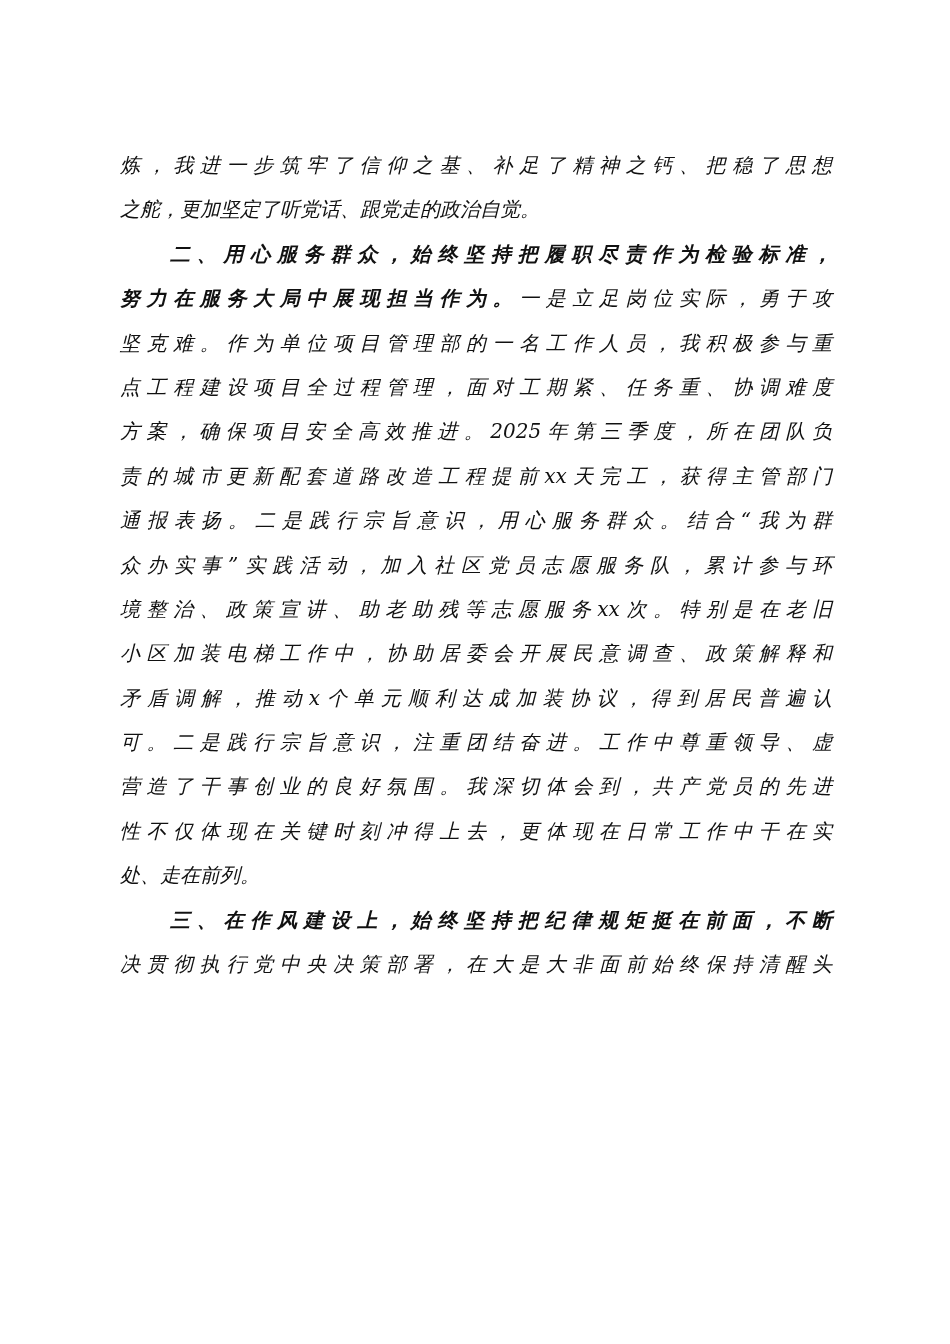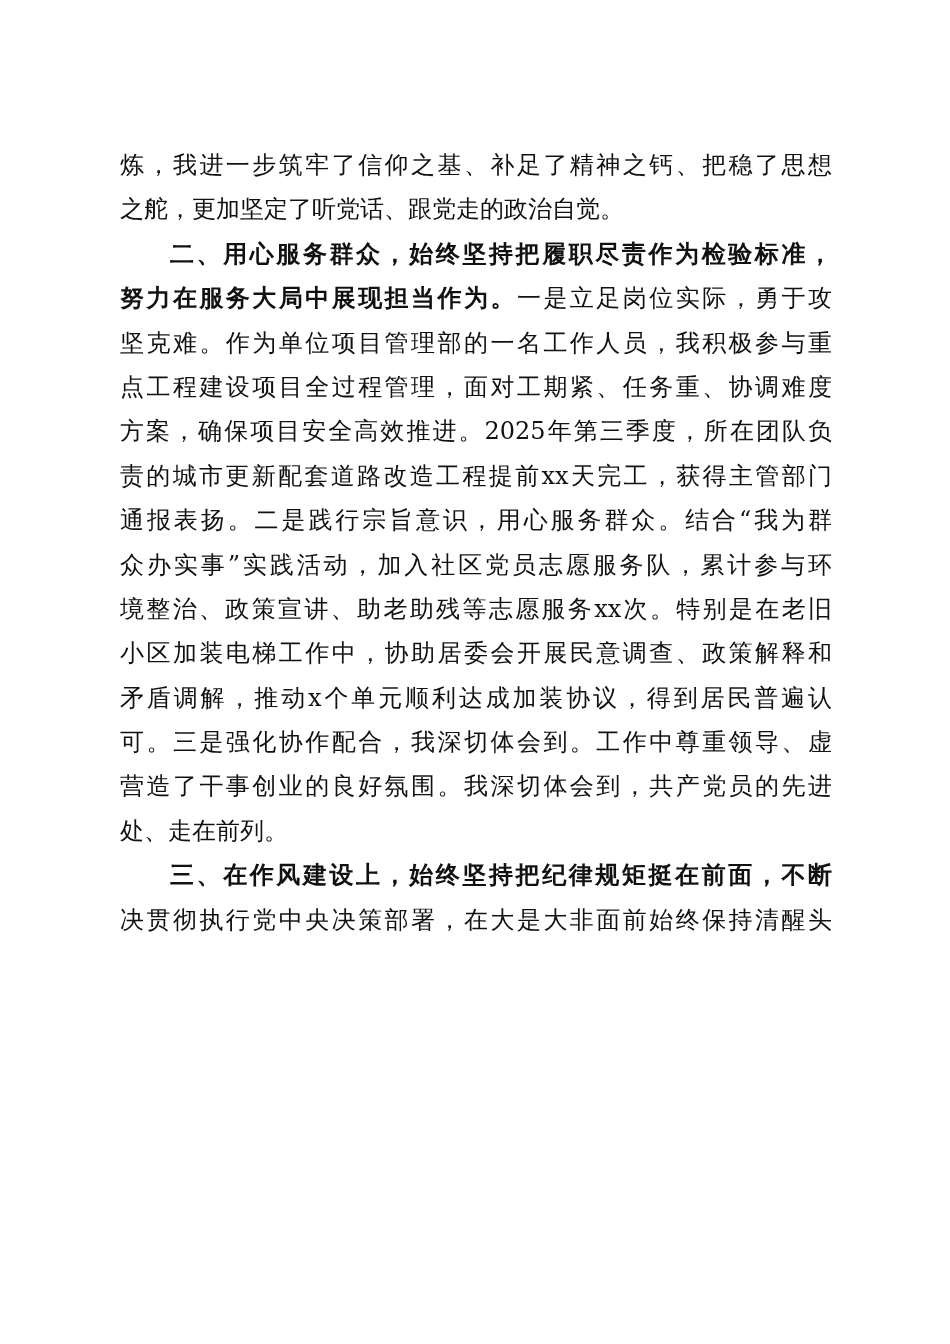--- a/index.html
+++ b/index.html
@@ -25,25 +25,26 @@
     }
     .body-text {
       position: absolute;
       left: 120px;
       top: 143px;
       width: 712px;
     }
     .line {
       height: 44.4px;
       line-height: 44.4px;
-      font-size: 24px;
+      font-size: 20px;
       white-space: nowrap;
       text-align: justify;
       text-align-last: justify;
       letter-spacing: 0;
+      font-style: italic;
     }
     .line.last {
       text-align-last: left;
     }
     .line.indent {
       padding-left: 50px;
     }
     .bold {
       font-family: "DejaVu Sans", "Liberation Sans", sans-serif;
       font-weight: bold;
@@ -69,22 +70,23 @@
     </div>
     <div class="line">坚克难。作为单位项目管理部的一名工作人员，我积极参与重</div>
     <div class="line">点工程建设项目全过程管理，面对工期紧、任务重、协调难度</div>
     <div class="line">方案，确保项目安全高效推进。2025年第三季度，所在团队负</div>
     <div class="line">责的城市更新配套道路改造工程提前xx天完工，获得主管部门</div>
     <div class="line">通报表扬。二是践行宗旨意识，用心服务群众。结合“我为群</div>
     <div class="line">众办实事”实践活动，加入社区党员志愿服务队，累计参与环</div>
     <div class="line">境整治、政策宣讲、助老助残等志愿服务xx次。特别是在老旧</div>
     <div class="line">小区加装电梯工作中，协助居委会开展民意调查、政策解释和</div>
     <div class="line">矛盾调解，推动x个单元顺利达成加装协议，得到居民普遍认</div>
-    <div class="line">可。三是强化协作配合，我深切体会到。工作中尊重领导、虚</div>
+    <div class="line">可。二是践行宗旨意识，注重团结奋进。工作中尊重领导、虚</div>
     <div class="line">营造了干事创业的良好氛围。我深切体会到，共产党员的先进</div>
+    <div class="line">性不仅体现在关键时刻冲得上去，更体现在日常工作中干在实</div>
     <div class="line last">处、走在前列。</div>
 
     <div class="line indent">
       <span class="bold">三、在作风建设上，始终坚持把纪律规矩挺在前面，不断</span>
     </div>
     <div class="line">决贯彻执行党中央决策部署，在大是大非面前始终保持清醒头</div>
 
   </div>
 </div>
 

